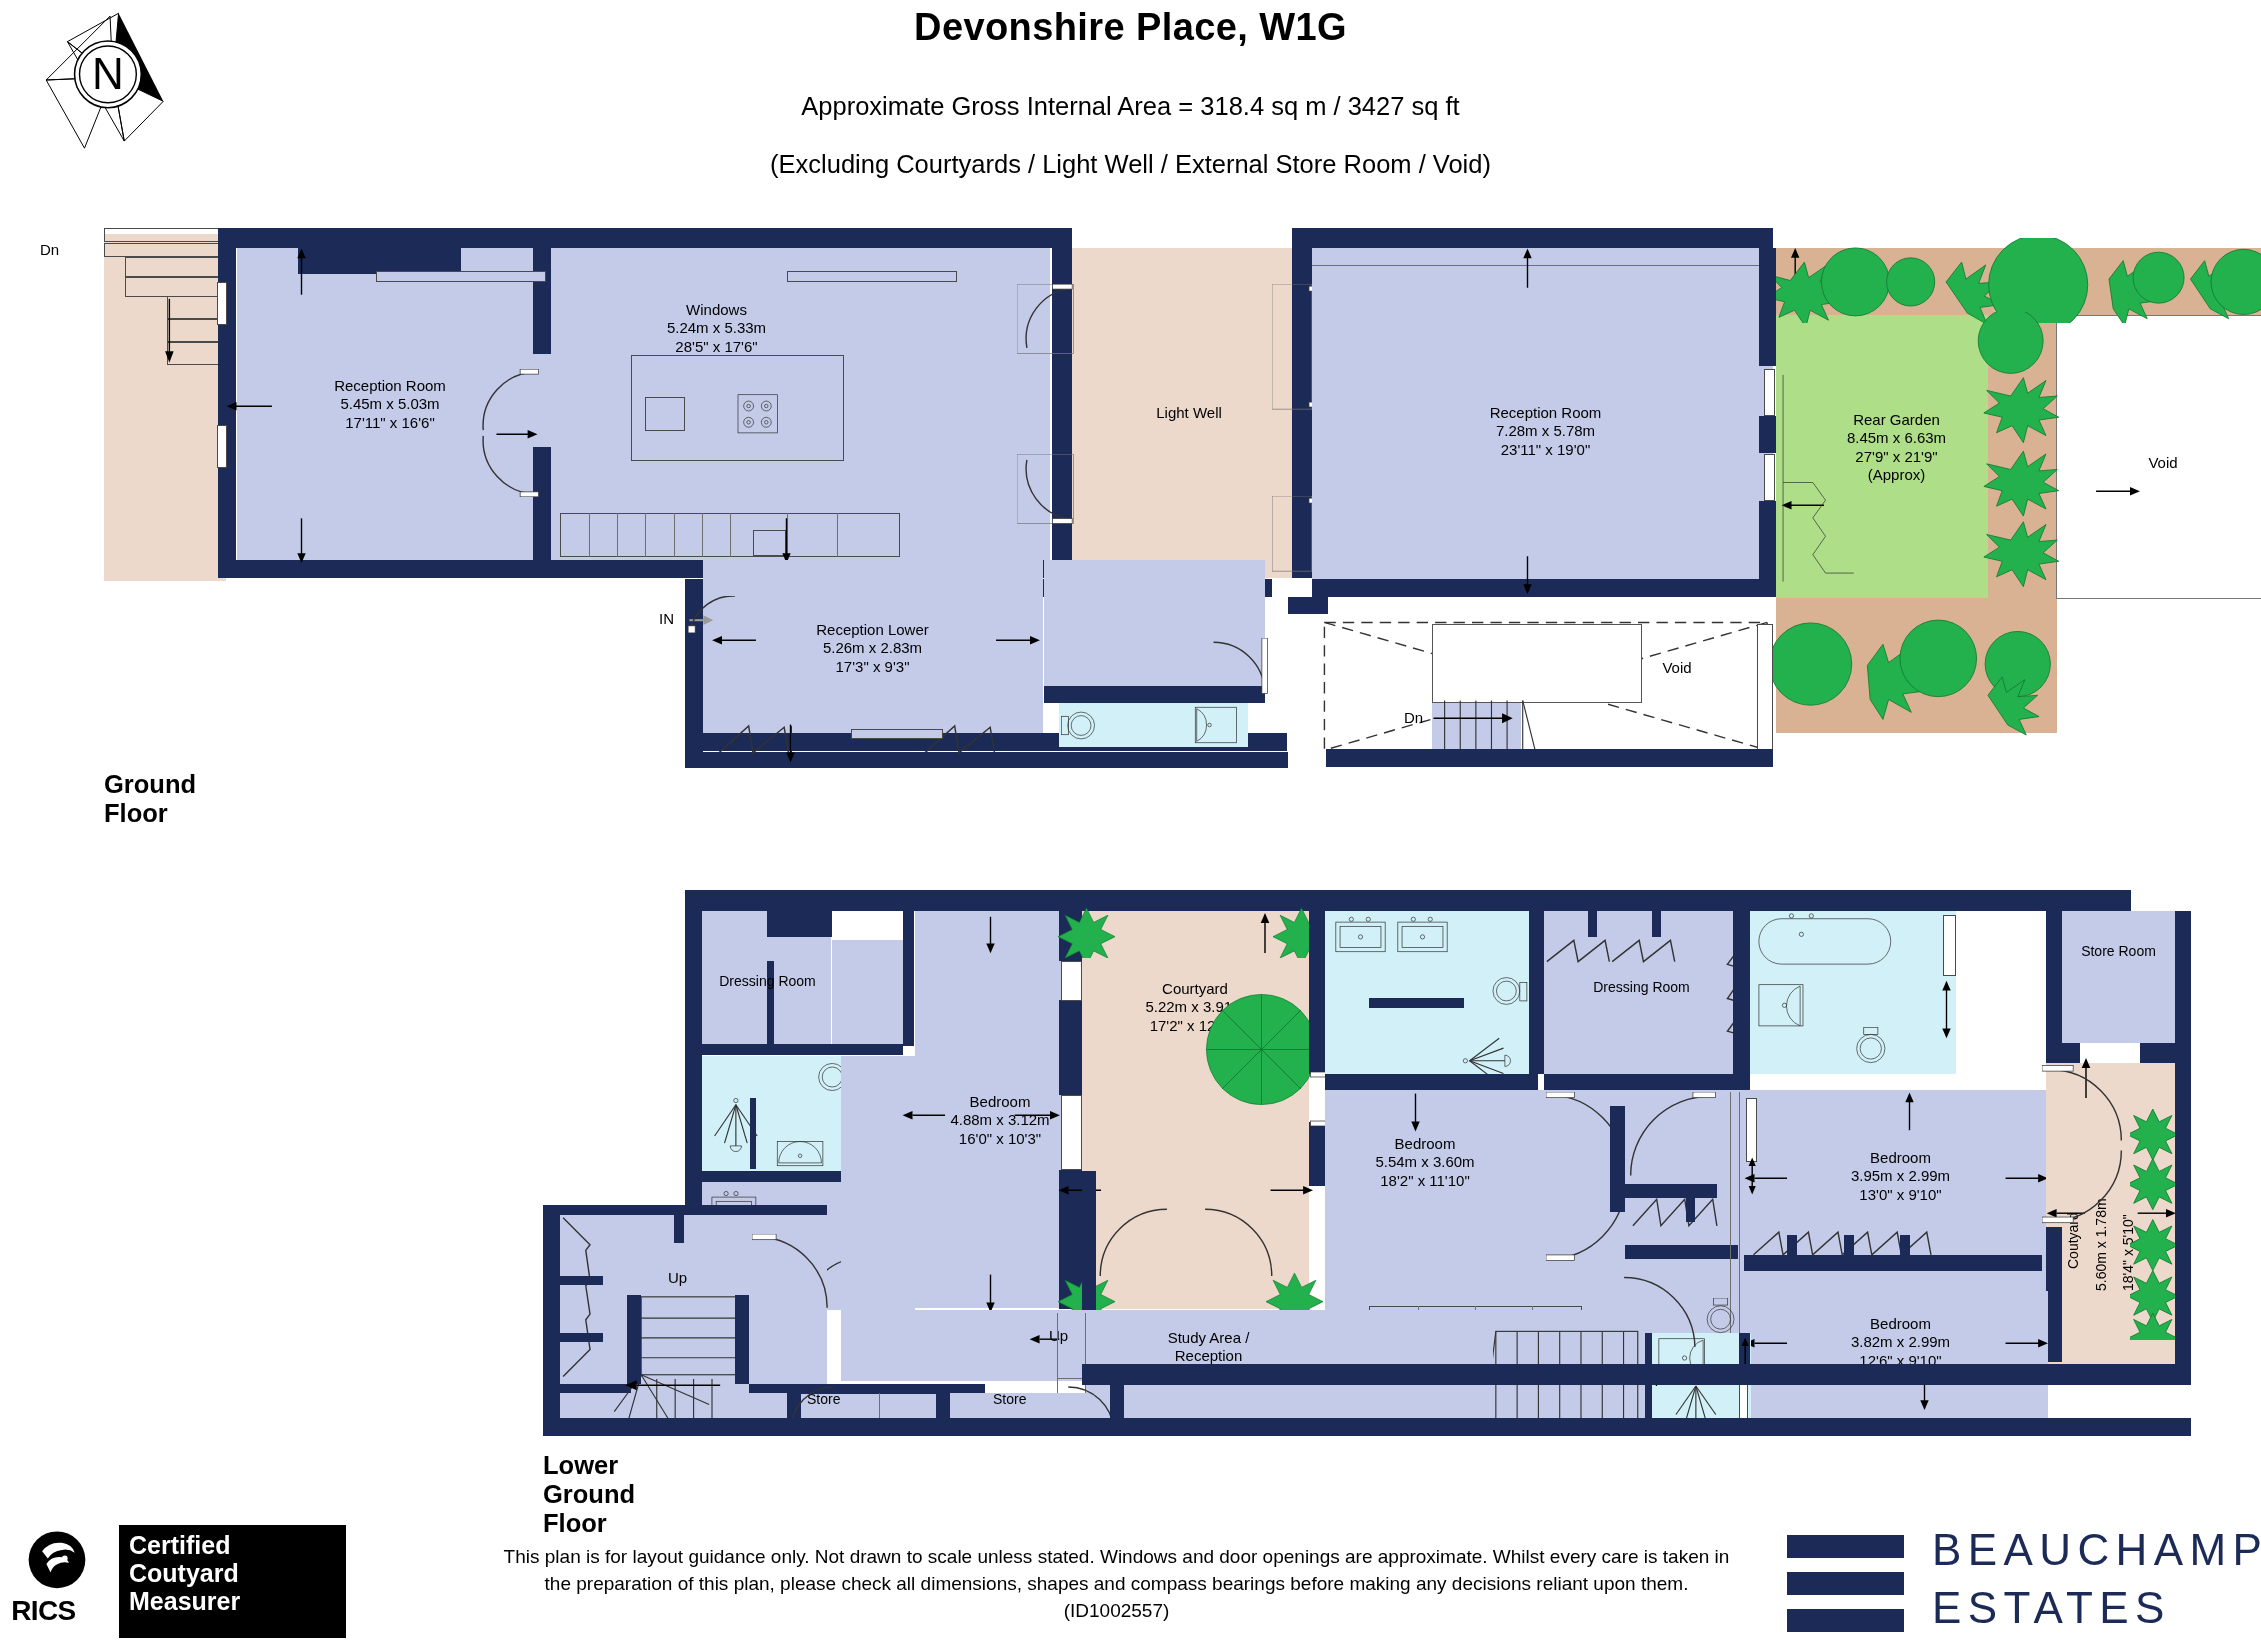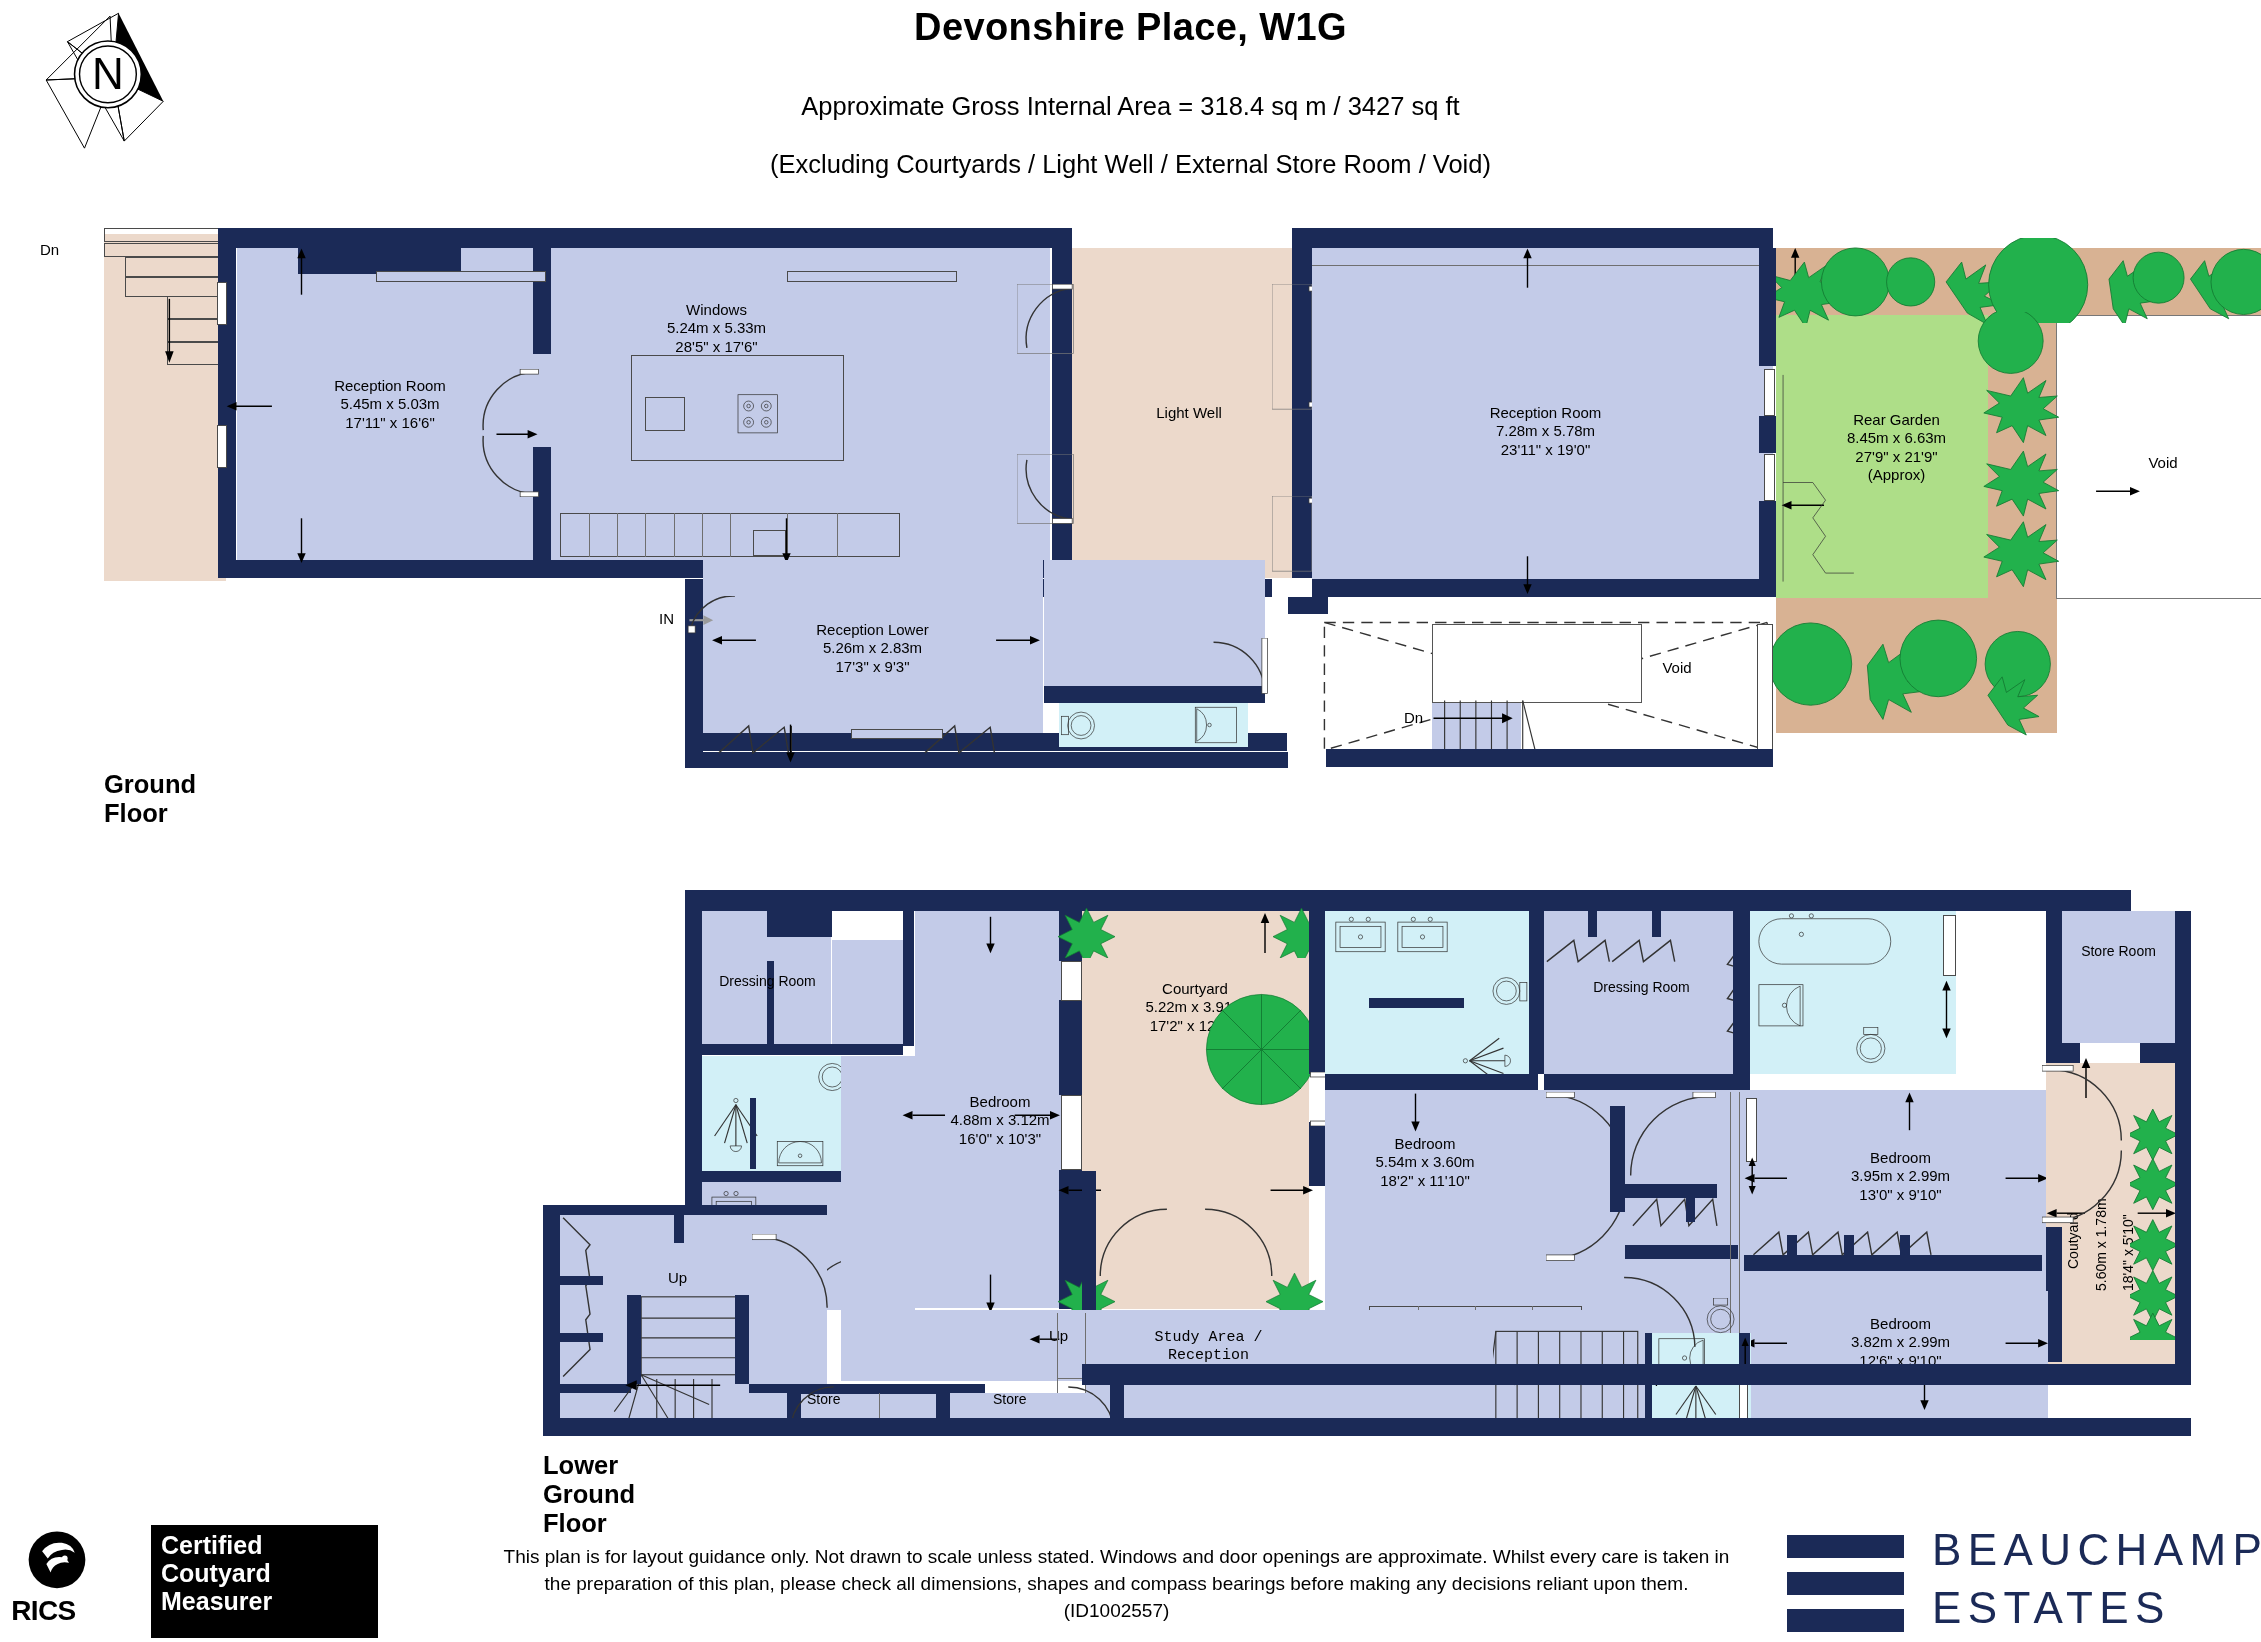--- a/index.html
+++ b/index.html
@@ -780,21 +780,21 @@
     <line x1="13" y1="12" x2="13" y2="44" stroke="#000" stroke-width="2"></line>
     <polygon points="13,2 8,14 18,14" fill="#000"></polygon>
       <polygon points="13,54 8,42 18,42" fill="#000"></polygon>
   </svg>
   <svg class="abs" style="left:1617px;top:1276px;" width="85" height="78" viewBox="0 0 120 110">
     <path d="M110,100 A100,100 0 0 0 10,2" fill="none" stroke="#333" stroke-width="2"></path>
   </svg>
 
   <div class="room" style="left:1085px;top:1310px;width:560px;height:119px;"></div>
   <div class="room" style="left:841px;top:1310px;width:247px;height:71px;"></div>
-  <div class="lbl" style="left:1113px;top:1329px;width:191px;font-family:Liberation Mono, monospace;">
+  <div class="lbl" style="left:1113px;top:1329px;width:191px;">
     <span class="t">Study Area /</span>
     <span class="t">Reception</span>
   </div>
   <div class="lbl" style="left:1049px;top:1327px;">Up</div>
   <svg class="abs" style="left:1028px;top:1330px;" width="33" height="18.4" viewBox="0 0 46 26">
     <line x1="44" y1="13" x2="16" y2="13" stroke="#000" stroke-width="2"></line>
       <polygon points="2,13 16,7 16,19" fill="#000"></polygon>
   </svg>
   <div class="hair" style="left:1057px;top:1313px;width:0.7px;height:113px;"></div>
   <div class="hair" style="left:1085px;top:1313px;width:0.7px;height:113px;"></div>
@@ -891,21 +891,21 @@
 <svg class="abs" style="left:18.4px;top:1530px;" width="78" height="71" viewBox="0 0 110 100">
   <circle cx="55" cy="42" r="40" fill="#000"></circle>
   <g fill="#fff">
     <path d="M34,30 q10,-14 28,-12 q14,2 18,14 q-8,-6 -18,-4 q-14,2 -20,12 Z"></path>
     <path d="M40,48 q6,-10 18,-10 q10,0 14,8 q-10,-2 -16,2 q-8,4 -10,12 Z"></path>
     <circle cx="66" cy="40" r="4"></circle>
   </g>
 </svg>
 <div id="ricsword" style="left:11.3px;top:1595px;">RICS</div>
 
-<div class="badge" style="left:119px;top:1525px;width:227px;height:113px;margin-left:32px;">
+<div class="badge" style="left:119px;top:1525px;width:227px;height:113px;">
   <span style="display:block">Certified</span>
   <span style="display:block">Coutyard</span>
   <span style="display:block">Measurer</span>
 </div>
 
 <div id="belogo">
   <div class="bebar" style="top:2.8px;"></div>
   <div class="bebar" style="top:40px;"></div>
   <div class="bebar" style="top:77px;"></div>
   <div class="betxt" style="top:-7px;">BEAUCHAMP</div>

